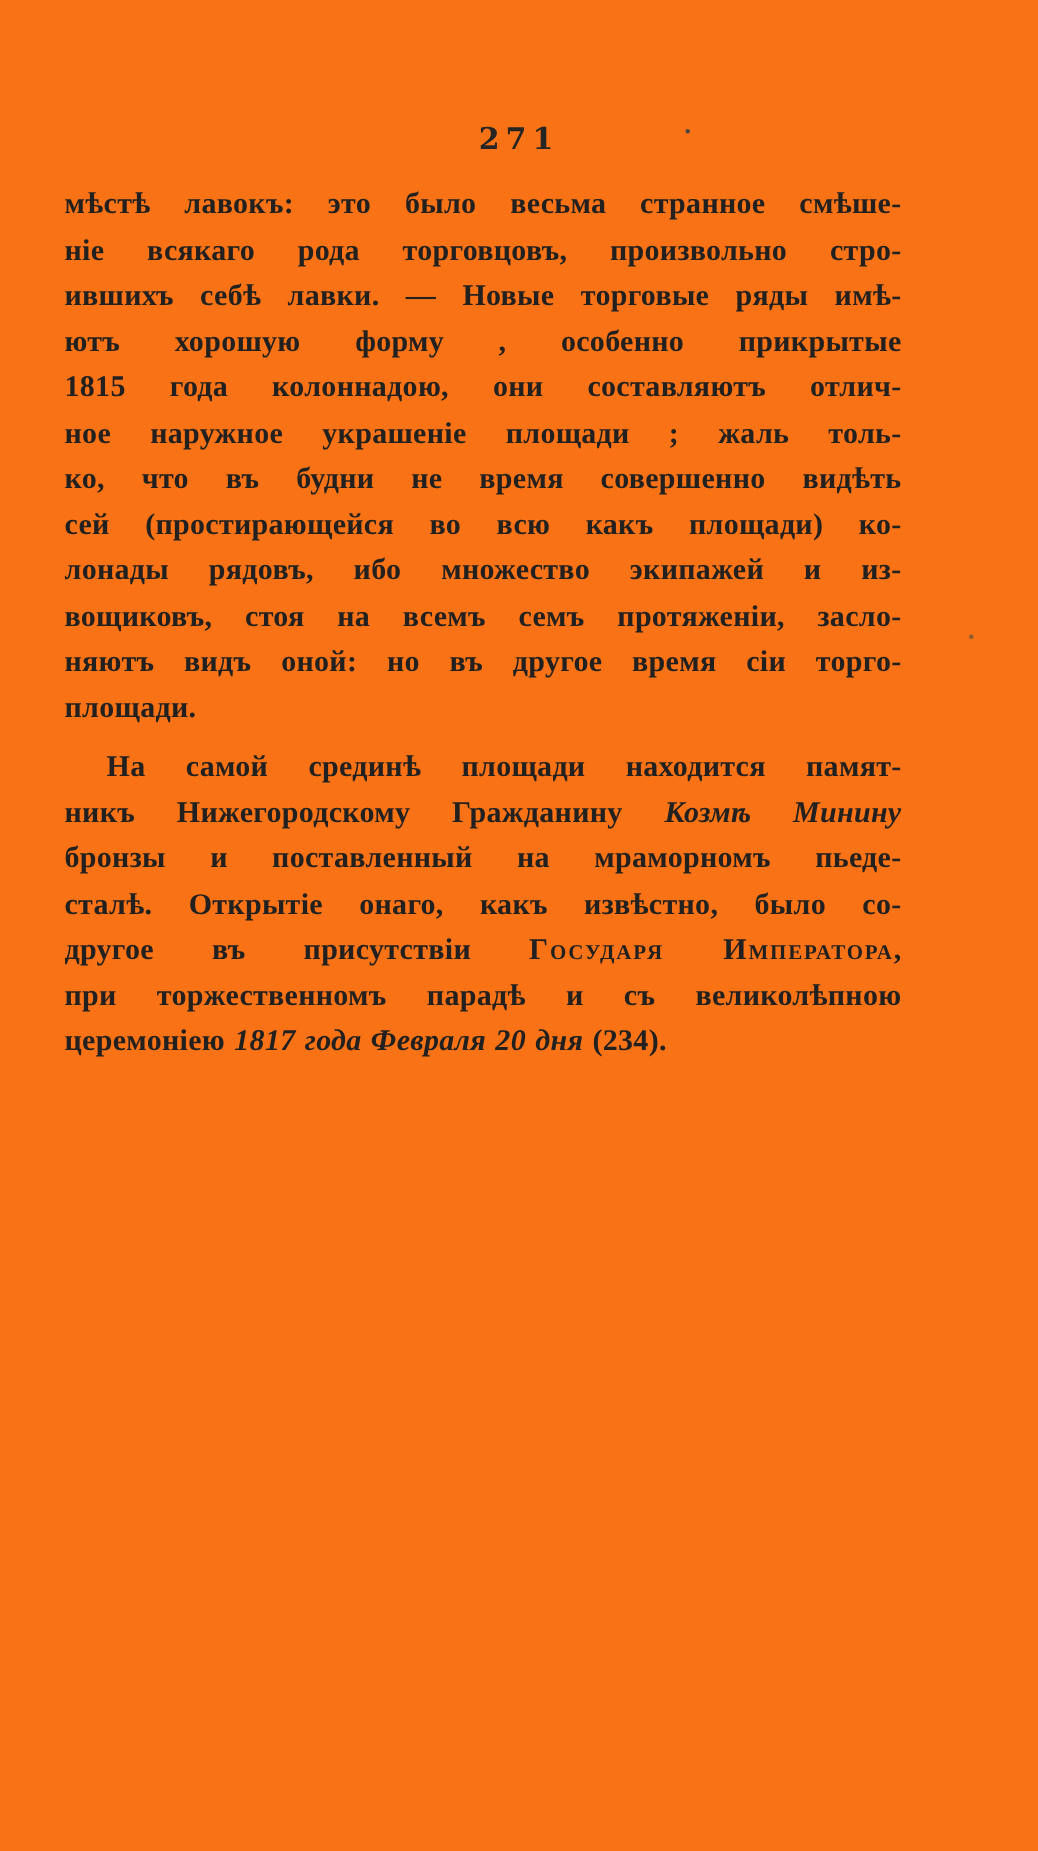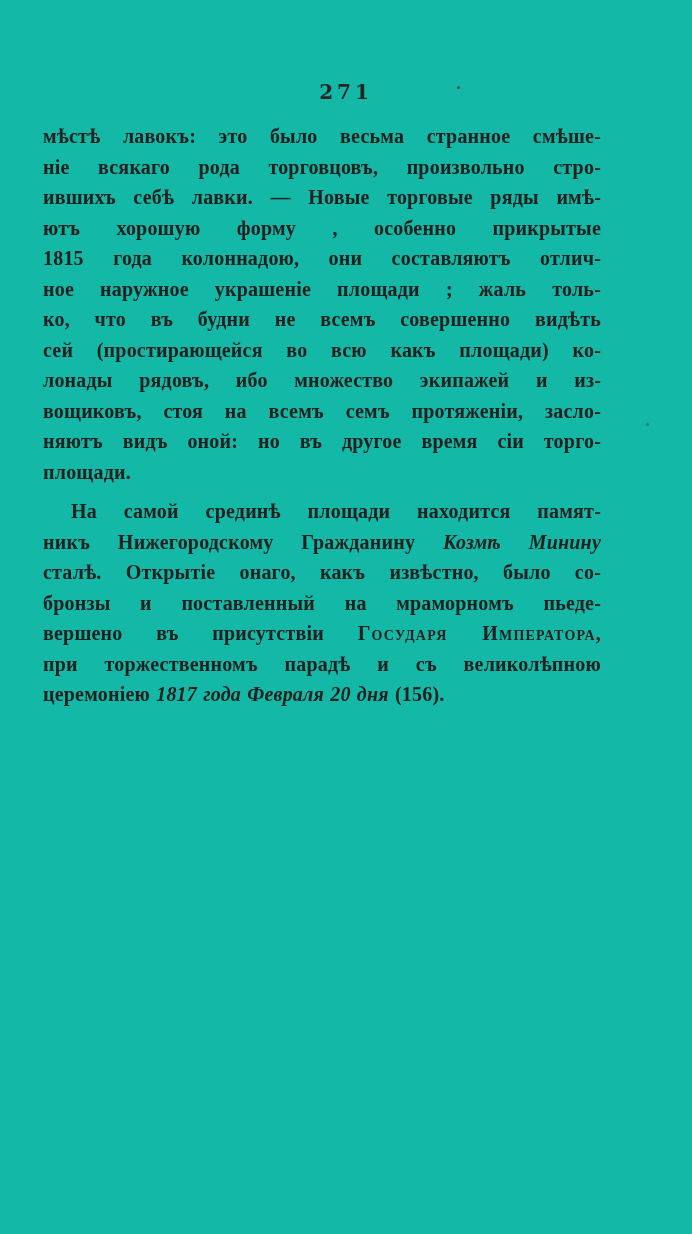--- a/index.html
+++ b/index.html
@@ -5,21 +5,21 @@
   html, body {
     margin: 0;
     padding: 0;
     background: #e8e8e6;
   }
   .page {
     position: relative;
     width: 692px;
     height: 1234px;
     margin: 0 auto;
-    background: #14b8a6;
+    background: #f97316;
     overflow: hidden;
     font-family: "DejaVu Serif", "Liberation Serif", serif;
     color: #222120;
   }
   .page-number {
     position: absolute;
     top: 80px;
     left: 0;
     width: 692px;
     text-align: center;
@@ -68,33 +68,33 @@
   <div class="page-number">271</div>
 
   <div class="text-block">
       <div class="paragraph">
         <div class="line"><span>мѣстѣ лавокъ: это было весьма странное смѣше-</span></div>
         <div class="line"><span>ніе всякаго рода торговцовъ, произвольно стро-</span></div>
         <div class="line"><span>ившихъ себѣ лавки. — Новые торговые ряды имѣ-</span></div>
         <div class="line"><span>ютъ хорошую форму , особенно прикрытые</span></div>
         <div class="line"><span>1815 года колоннадою, они составляютъ отлич-</span></div>
         <div class="line"><span>ное наружное украшеніе площади ; жаль толь-</span></div>
-        <div class="line"><span>ко, что въ будни не всемъ совершенно видѣть</span></div>
+        <div class="line"><span>ко, что въ будни не время совершенно видѣть</span></div>
         <div class="line"><span>сей (простирающейся во всю какъ площади) ко-</span></div>
         <div class="line"><span>лонады рядовъ, ибо множество экипажей и из-</span></div>
         <div class="line"><span>вощиковъ, стоя на всемъ семъ протяженіи, засло-</span></div>
         <div class="line"><span>няютъ видъ оной: но въ другое время сіи торго-</span></div>
         <div class="line short-last"><span>площади.</span></div>
       </div>
       <div class="paragraph">
         <div class="line indent"><span>На самой срединѣ площади находится памят-</span></div>
         <div class="line"><span>никъ Нижегородскому Гражданину </span><span class="seg-italic">Козмѣ Минину</span></div>
+        <div class="line"><span>бронзы и поставленный на мраморномъ пьеде-</span></div>
         <div class="line"><span>сталѣ. Открытіе онаго, какъ извѣстно, было со-</span></div>
-        <div class="line"><span>бронзы и поставленный на мраморномъ пьеде-</span></div>
-        <div class="line"><span>вершено въ присутствіи </span><span class="seg-smallcaps">Государя Императора</span><span>,</span></div>
+        <div class="line"><span>другое въ присутствіи </span><span class="seg-smallcaps">Государя Императора</span><span>,</span></div>
         <div class="line"><span>при торжественномъ парадѣ и съ великолѣпною</span></div>
-        <div class="line short-last"><span>церемоніею </span><span class="seg-italic">1817 года Февраля 20 дня</span><span> (156).</span></div>
+        <div class="line short-last"><span>церемоніею </span><span class="seg-italic">1817 года Февраля 20 дня</span><span> (234).</span></div>
       </div>
     </div>
 
   <div class="speck speck-1"></div>
   <div class="speck speck-2"></div>
 </div>
 
 </body></html>

